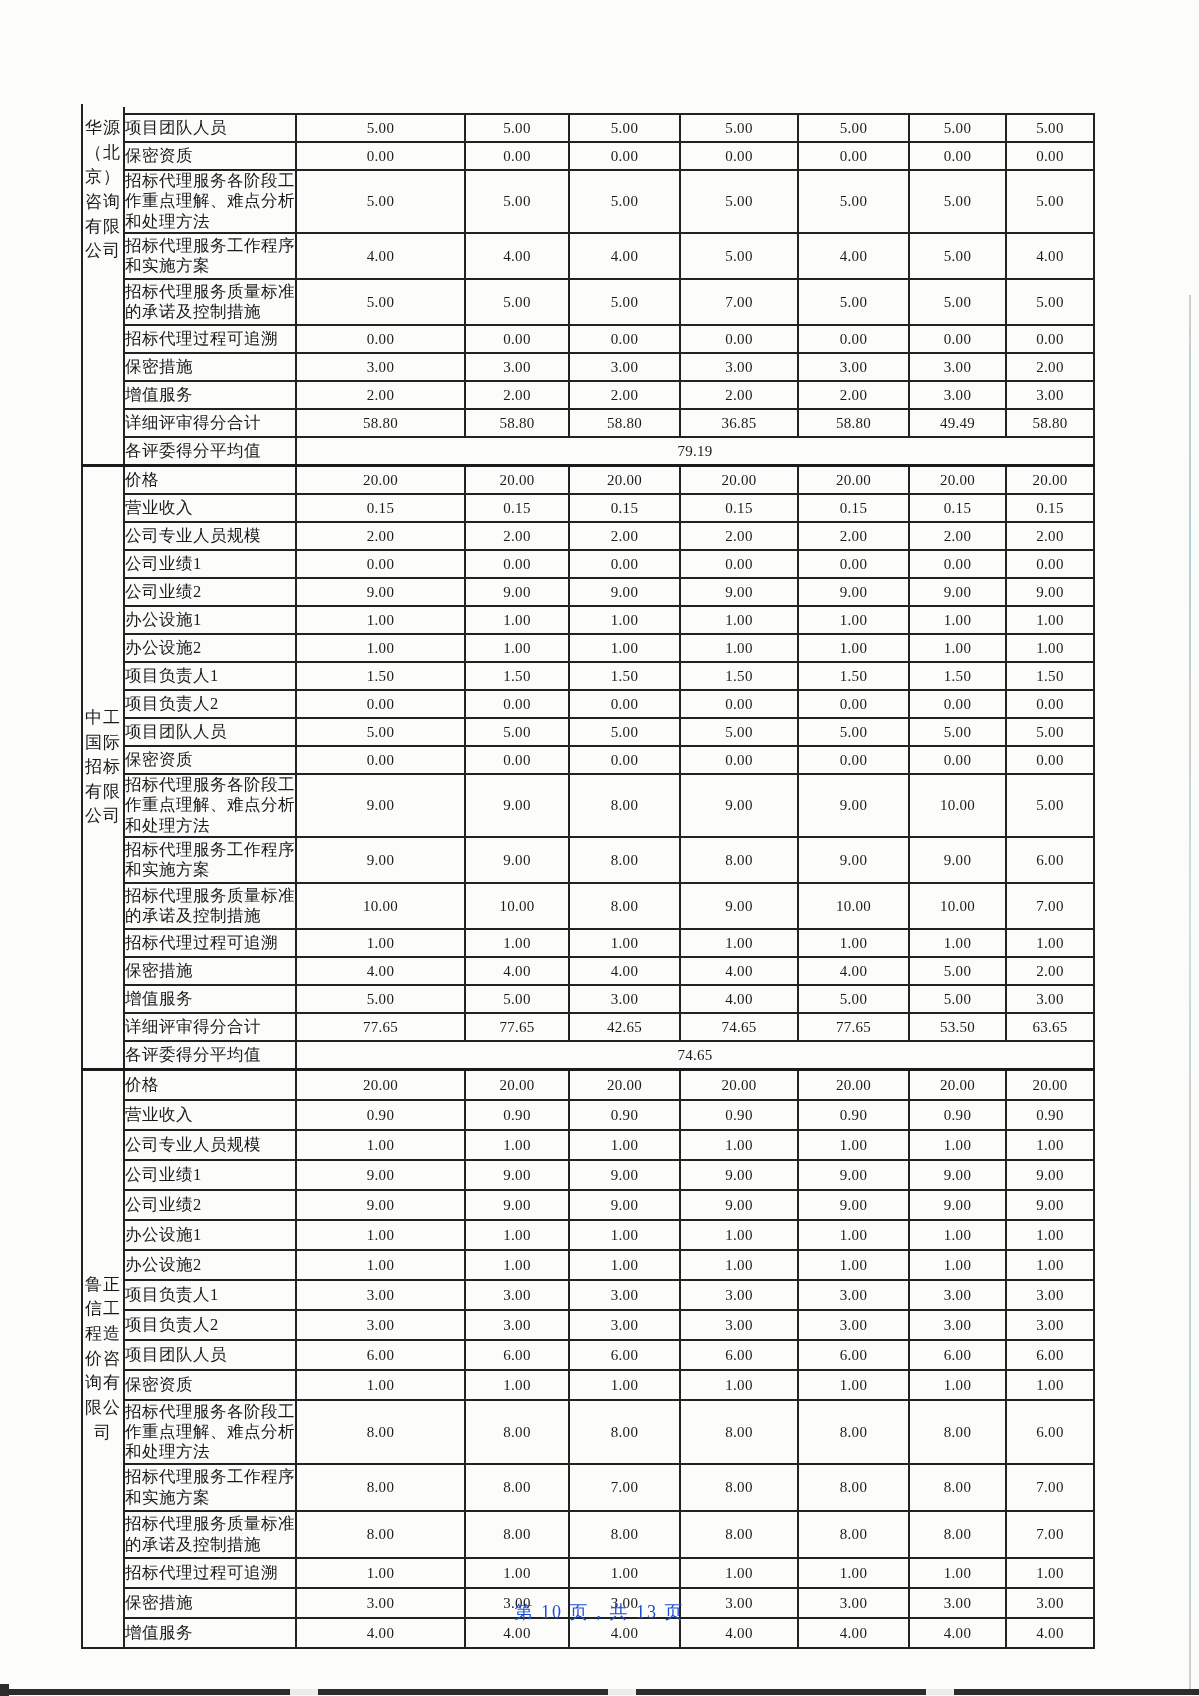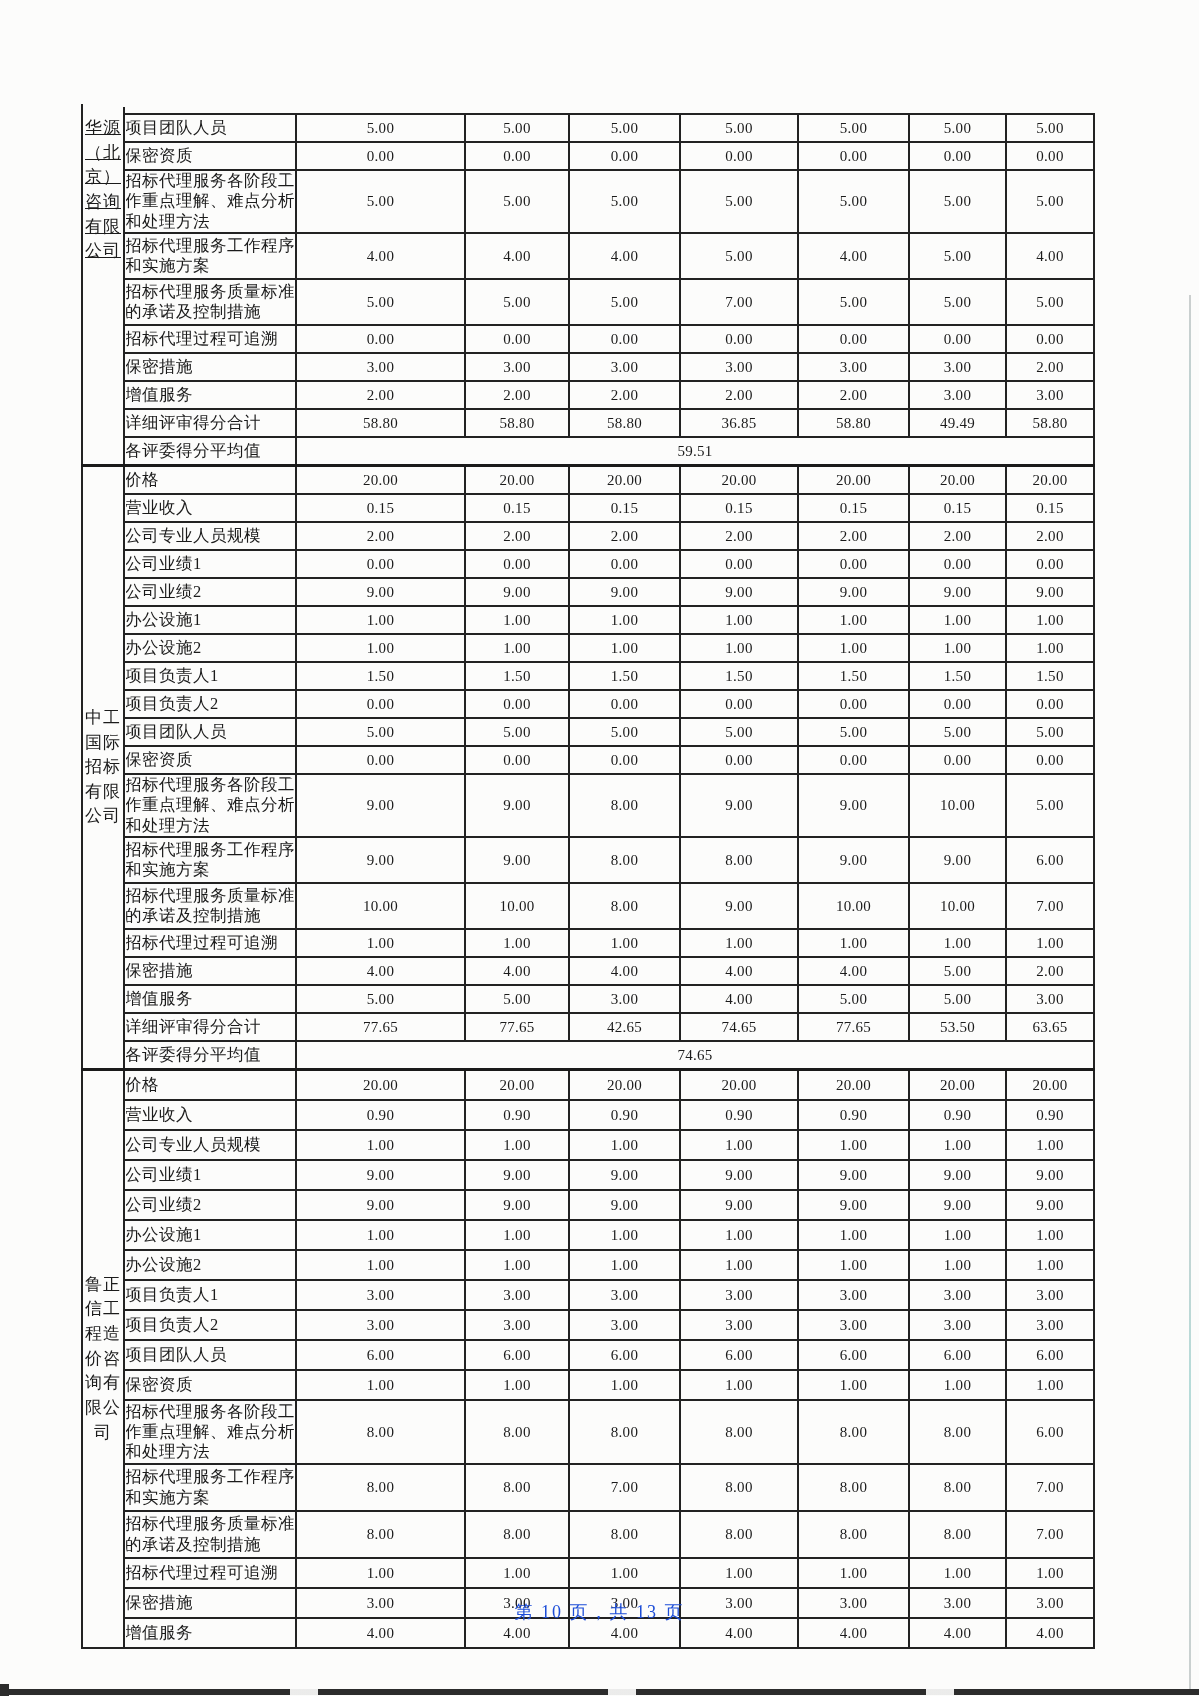--- a/index.html
+++ b/index.html
@@ -25,28 +25,27 @@
     overflow:hidden;
   }
   td.company{
     text-align:center;
     font-size:17px;
     line-height:1.45;
     white-space:pre-line;
     border-left:2px solid #222;
     letter-spacing:1px;
   }
-  td.company.open-top{border-top:none;vertical-align:top;padding-top:2px;text-decoration:underline;}
+  td.company.open-top{border-top:none;vertical-align:top;padding-top:2px;}
   td.crit{
     text-align:left;
     font-size:16.5px;
     line-height:1.22;
     padding:2px 3px 2px 6px;
     letter-spacing:0.5px;
-    border-radius:10px;
   }
   td.val,td.avg{
     text-align:center;
     font-size:15px;
     letter-spacing:0.3px;
   }
   tr.h1 td{height:26px;}
   tr.h2 td{height:44px;}
   tr.h3 td{height:61px;margin-top:31px;}
   tr.s3.h1 td{height:28px;}
@@ -188,21 +187,21 @@
           <td class="val">58.80</td>
           <td class="val">58.80</td>
           <td class="val">58.80</td>
           <td class="val">36.85</td>
           <td class="val">58.80</td>
           <td class="val">49.49</td>
           <td class="val">58.80</td>
         </tr>
         <tr class="h1 s1">
           <td class="crit">各评委得分平均值</td>
-          <td class="avg" colspan="7">59.51</td>
+          <td class="avg" colspan="7">79.19</td>
         </tr>
         <tr class="h1 s2 sec-start">
           <td class="company" rowspan="19">中工
 国际
 招标
 有限
 公司</td>
           <td class="crit">价格</td>
           <td class="val">20.00</td>
           <td class="val">20.00</td>

